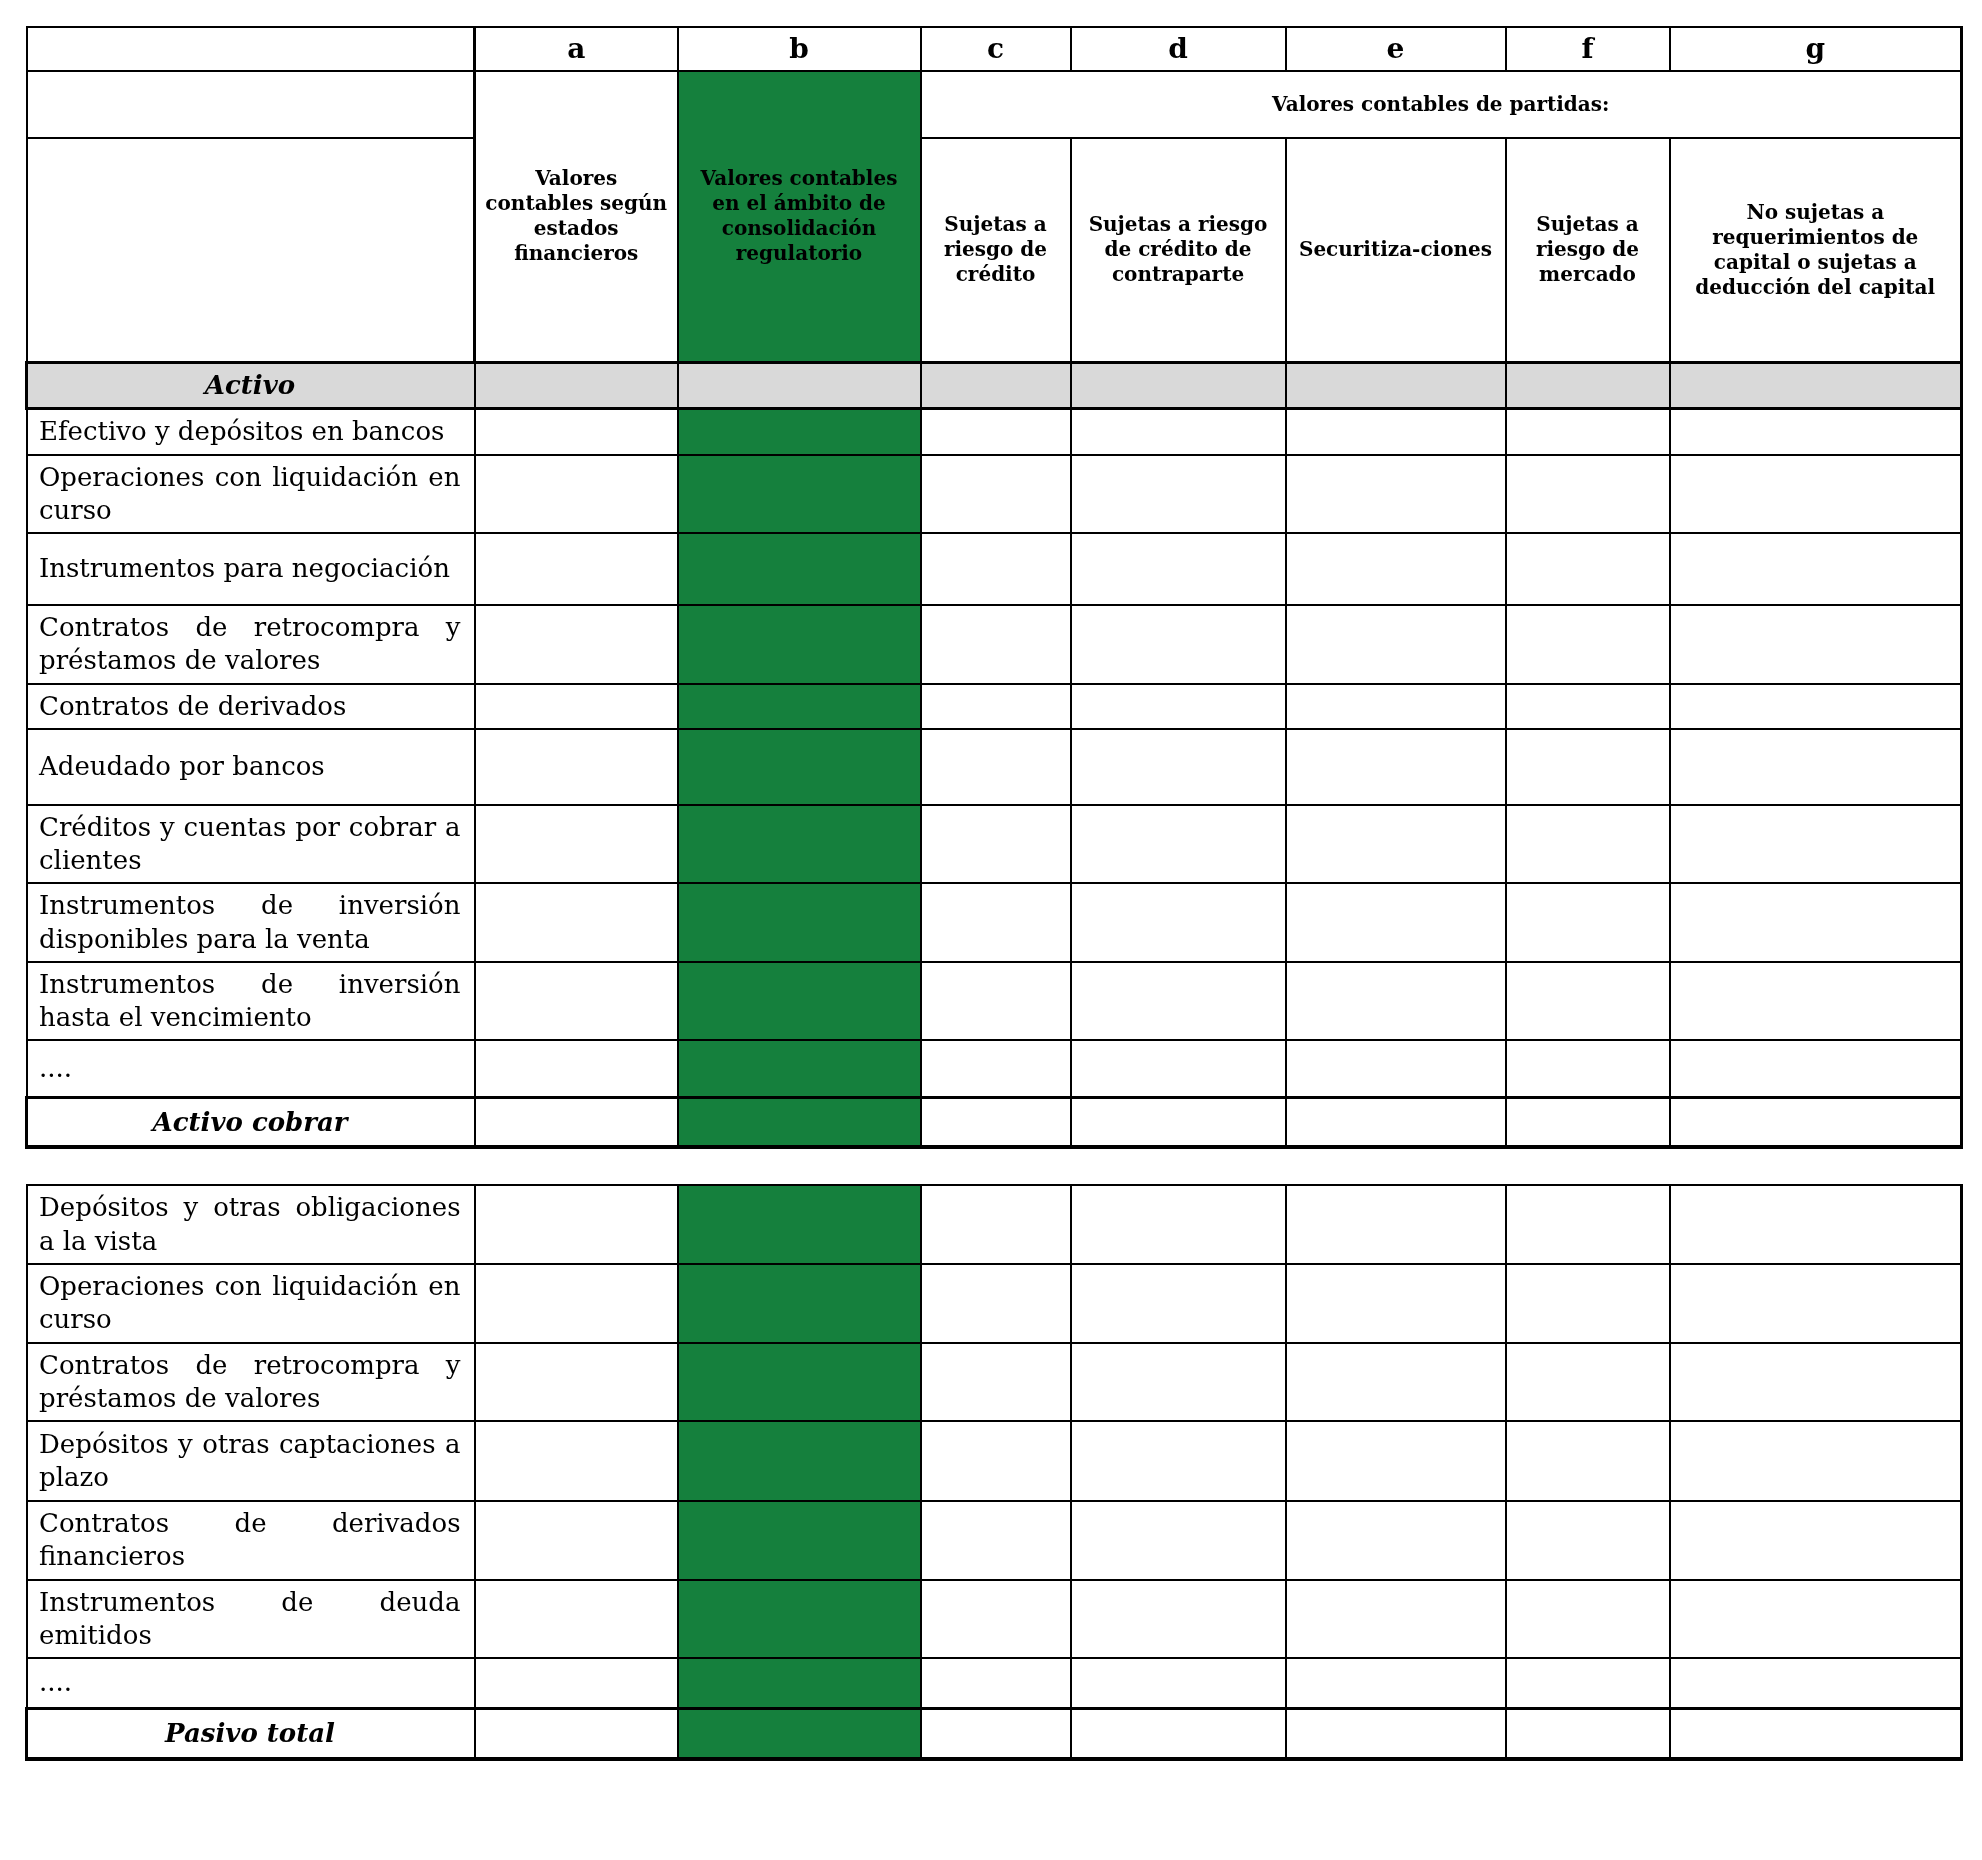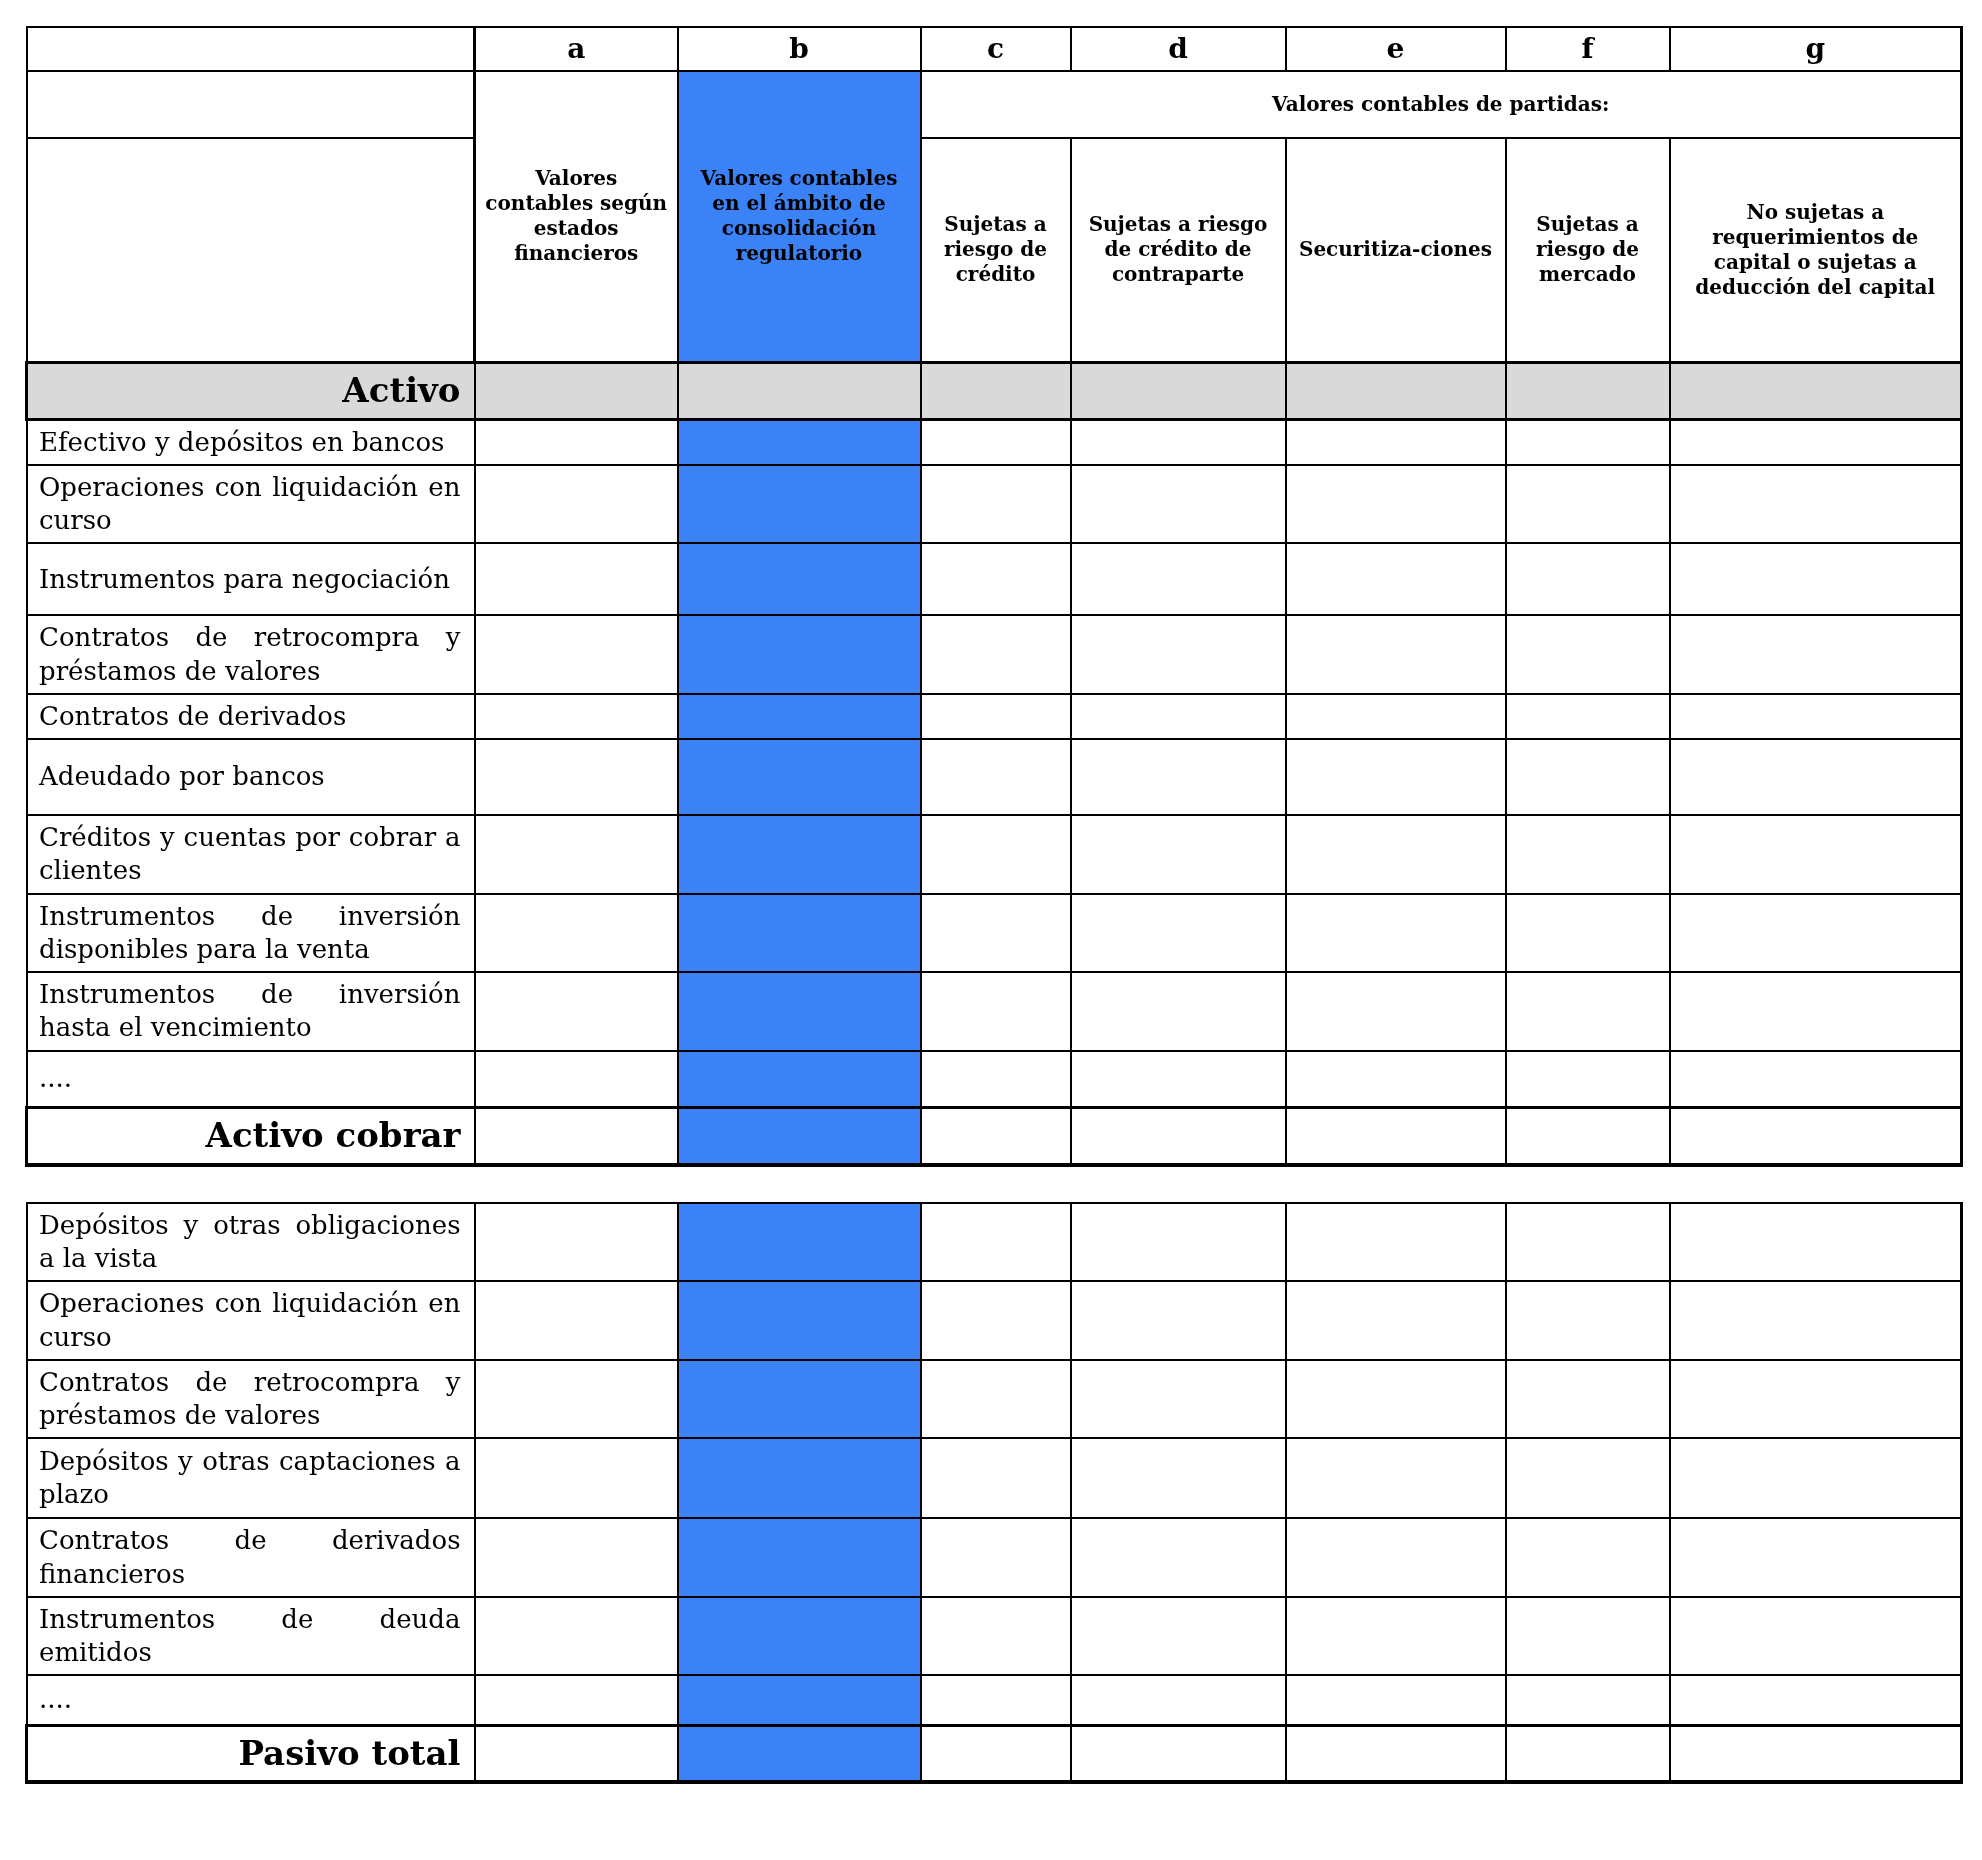--- a/index.html
+++ b/index.html
@@ -49,25 +49,26 @@
   
   td.lbl {
     text-align: justify;
     font-size: 26px;
     line-height: 1.28;
     padding: 5px 13px 5px 11.5px;
     border-left-width: 3.3px;
   }
   td.seclbl {
     font-weight: bold;
-    font-size: 34px;
-    text-align: right;
-  }
-  
-  .shade-dark { background: #3b82f6; }
+    font-size: 26px;
+    text-align: center;
+    font-style: italic;
+  }
+  
+  .shade-dark { background: #15803d; }
   tr.section td { background: #d9d9d9; border-top-width: 3.3px; border-bottom-width: 3.3px; }
   
   .ol-l { border-left-width: 3.3px !important; }
   .ol-r { border-right-width: 3.3px !important; }
   tr.total td { border-top-width: 3.3px; border-bottom-width: 4.1px; }
   table.t2 { margin-top: 35px; }
 </style>
 </head>
 <body>
 

